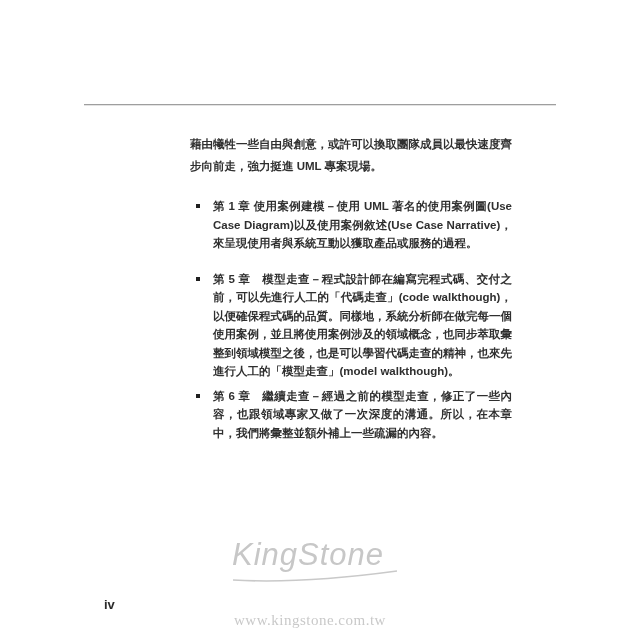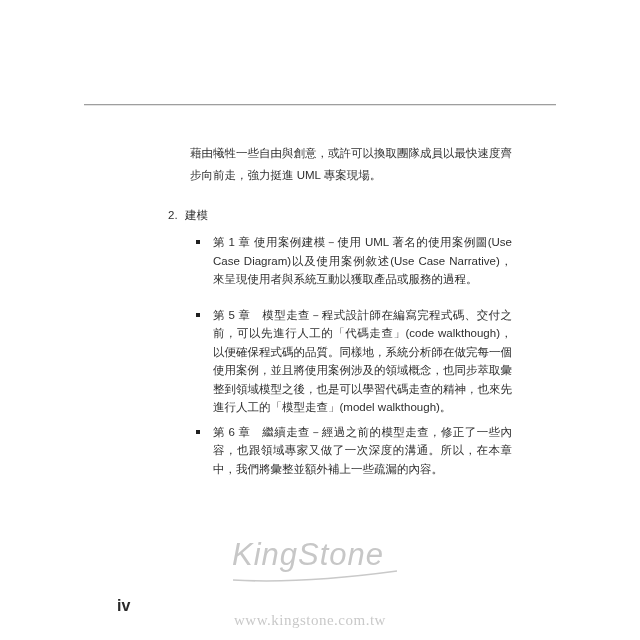--- a/index.html
+++ b/index.html
@@ -18,25 +18,26 @@
     left: 84px;
     top: 104px;
     width: 472px;
     height: 2px;
     background: #9e9e9e;
     border-bottom: 1px solid #e3e3e3;
   }
   .content {
     position: absolute;
     left: 168px;
-    top: 142px;
+    top: 133px;
     width: 344px;
     font-size: 11.5px;
     line-height: 18.5px;
     text-align: justify;
+    font-weight: bold;
   }
   .intro {
     margin: 0 0 20px 22px;
     line-height: 22px;
   }
   .section { margin-bottom: 17px; }
   .section-head { margin-bottom: 9px; line-height: 18px; }
   .section-head .num { display: inline-block; width: 17px; }
   .bullet {
     display: flex;
@@ -86,42 +87,39 @@
     position: absolute;
     left: 234px;
     top: 612px;
     font-size: 15px;
     letter-spacing: 0.5px;
     color: #c9c9c9;
     font-family: "Liberation Serif", "DejaVu Serif", serif;
   }
   .page-number {
     position: absolute;
-    left: 117px;
+    left: 104px;
     top: 597px;
-    font-size: 16px;
+    font-size: 13px;
     font-weight: bold;
     color: #2a2a2a;
   }
 </style>
 </head>
 <body>
 
 <div class="page">
 
   <div class="header-rule"></div>
 
   <div class="content">
 
     <p class="intro">藉由犧牲一些自由與創意，或許可以換取團隊成員以最快速度齊步向前走，強力挺進 UML 專案現場。</p>
 
     <div class="section">
-      <div class="section-head">
-        <span class="num">2.</span><span class="title">建模</span>
-      </div>
       <div class="bullet">
         <span class="sq"></span>
         <span class="bt">第 1 章 使用案例建模－使用 UML 著名的使用案例圖(Use Case Diagram)以及使用案例敘述(Use Case Narrative)，來呈現使用者與系統互動以獲取產品或服務的過程。</span>
       </div>
     </div>
 
     <div class="section">
       <div class="bullet">
         <span class="sq"></span>
         <span class="bt">第 5 章　模型走查－程式設計師在編寫完程式碼、交付之前，可以先進行人工的「代碼走查」(code walkthough)，以便確保程式碼的品質。同樣地，系統分析師在做完每一個使用案例，並且將使用案例涉及的領域概念，也同步萃取彙整到領域模型之後，也是可以學習代碼走查的精神，也來先進行人工的「模型走查」(model walkthough)。</span>

